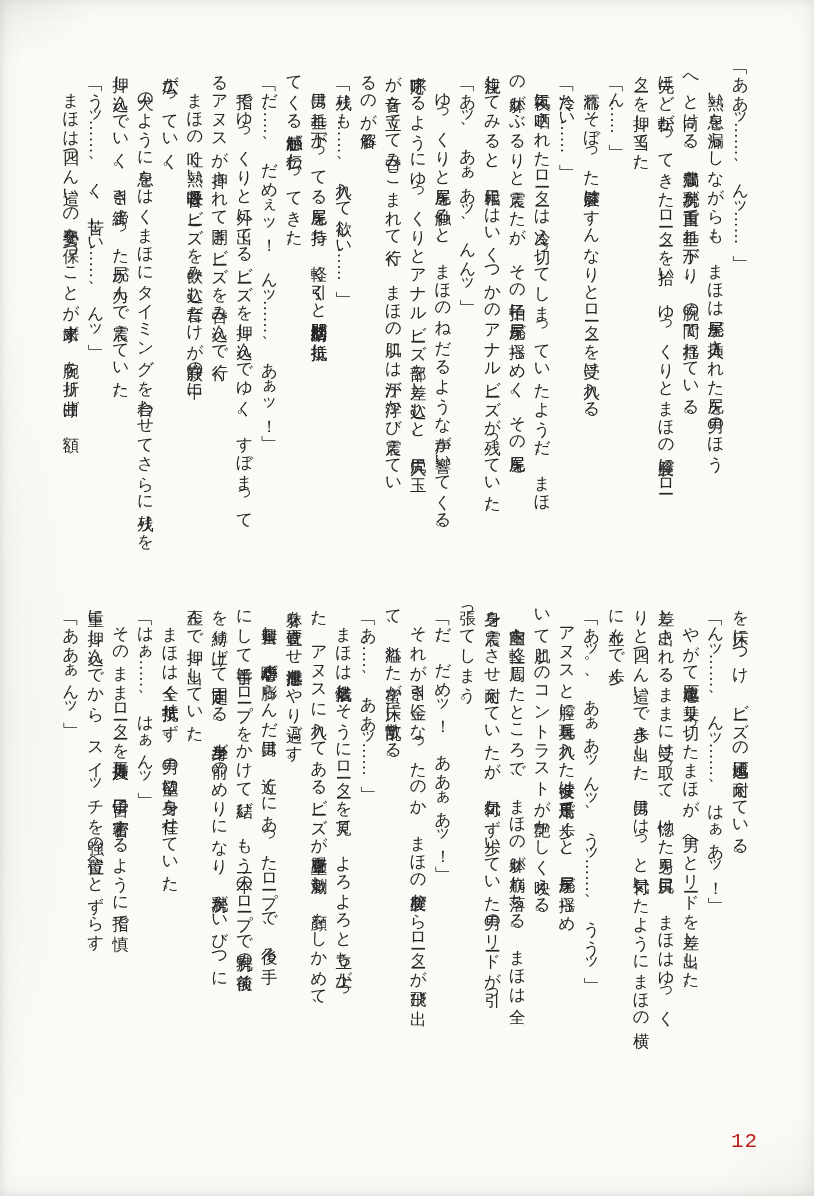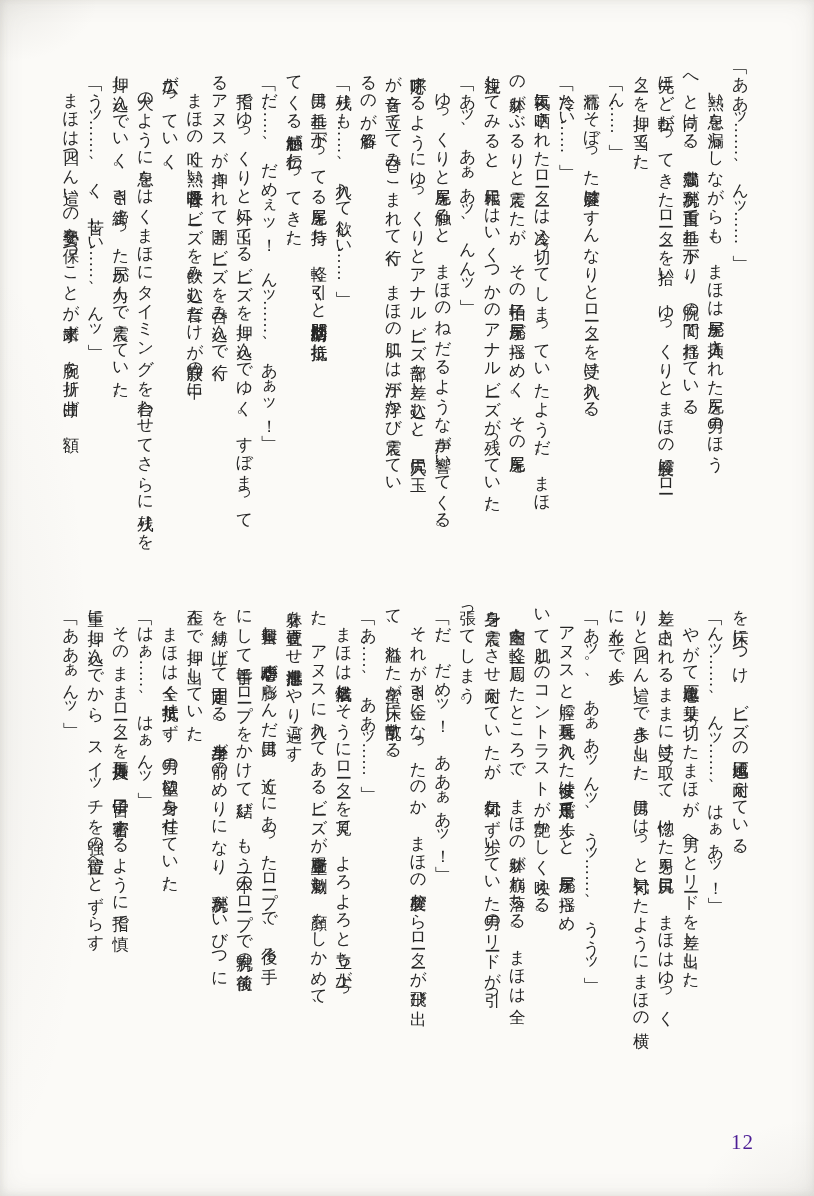--- a/index.html
+++ b/index.html
@@ -43,24 +43,24 @@
   .text-block.bottom{ top:598px; height:518px; }
   .text-block p{
     margin:0;
     line-height:24.8px;        
     white-space:nowrap;        
   }
   .text-block p.indent{ text-indent:1em; }
   .page-number{
     position:absolute;
     left:731px; top:1130px;
-    font-family:Liberation Serif, serif;
+    font-family:Liberation Mono, monospace;
     font-size:21px;
     letter-spacing:1px;
-    color:#4c1d95;
+    color:#b91c1c;
   }
 </style>
 </head>
 <body>
 
 <div class="page">
   <section class="text-block top">
       <p>「ああッ……、んッ……」</p>
       <p class="indent">熱い息を漏らしながらも、まほは尻尾が挿入された尻を男のほう</p>
       <p>へと向ける。豊満な乳房が自重で垂れ下がり、腕の間で揺れている。</p>

